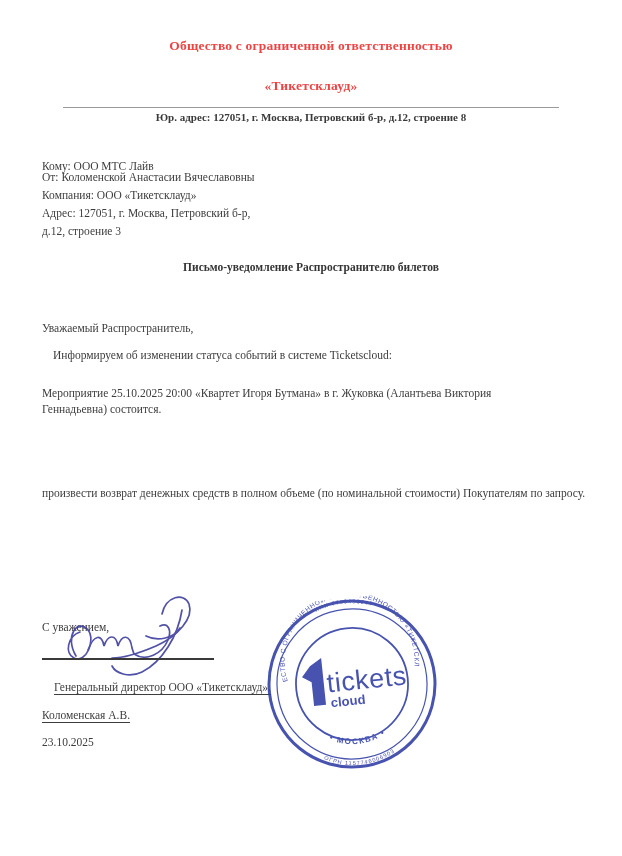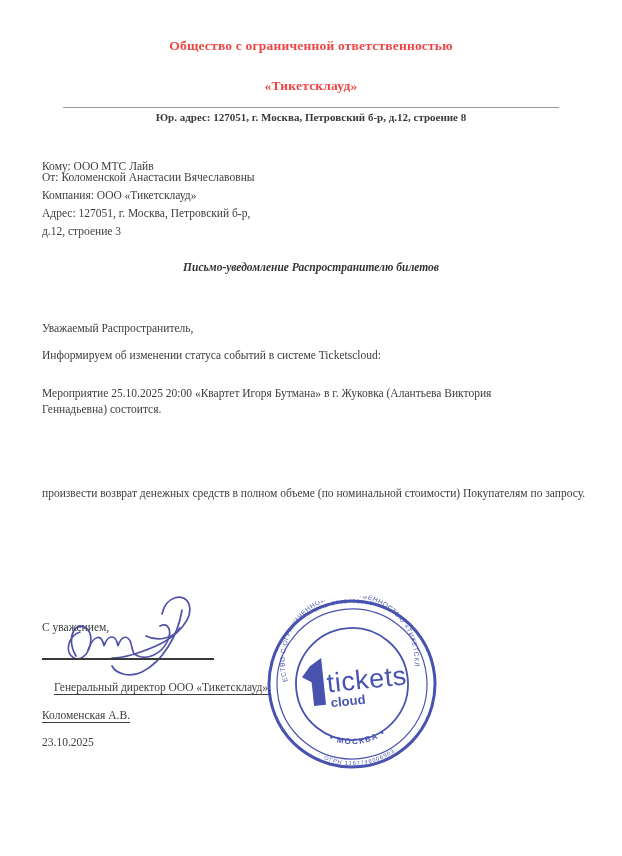--- a/index.html
+++ b/index.html
@@ -31,24 +31,24 @@
   <div class="abs center hdr" style="top:78px;">«Тикетсклауд»</div>
   <div class="abs divider" style="top:107px;left:63px;width:496px;"></div>
   <div class="abs center subhdr" style="top:111px;">Юр. адрес: 127051, г. Москва, Петровский б-р, д.12, строение 8</div>
 
   <div class="abs body-txt" style="top:158px;left:42px;">Кому: ООО МТС Лайв</div>
   <div class="abs body-txt" style="top:169px;left:42px;">От: Коломенской Анастасии Вячеславовны</div>
   <div class="abs body-txt" style="top:187px;left:42px;">Компания: ООО «Тикетсклауд»</div>
   <div class="abs body-txt" style="top:205px;left:42px;">Адрес: 127051, г. Москва, Петровский б-р,</div>
   <div class="abs body-txt" style="top:223px;left:42px;">д.12, строение 3</div>
 
-  <div class="abs center title" style="top:261px;font-style:italic;">Письмо-уведомление Распространителю билетов</div>
+  <div class="abs center title" style="top:261px;">Письмо-уведомление Распространителю билетов</div>
 
   <div class="abs body-txt" style="top:320px;left:42px;">Уважаемый Распространитель,</div>
-  <div class="abs body-txt" style="top:347px;left:42px;">Информируем об изменении статуса событий в системе Ticketscloud:</div>
+  <div class="abs body-txt" style="top:347px;left:53px;">Информируем об изменении статуса событий в системе Ticketscloud:</div>
 
   <div class="abs body-txt" style="top:385px;left:42px;width:545px;">
     <div>Мероприятие 25.10.2025 20:00 «Квартет Игоря Бутмана» в г. Жуковка (Алантьева Виктория</div>
     <div>Геннадьевна) состоится.</div>
   </div>
 
 
   <div class="abs body-txt" style="top:485px;left:42px;width:560px;">
     <div>произвести возврат денежных средств в полном объеме (по номинальной стоимости) Покупателям по запросу.</div>
   </div>

